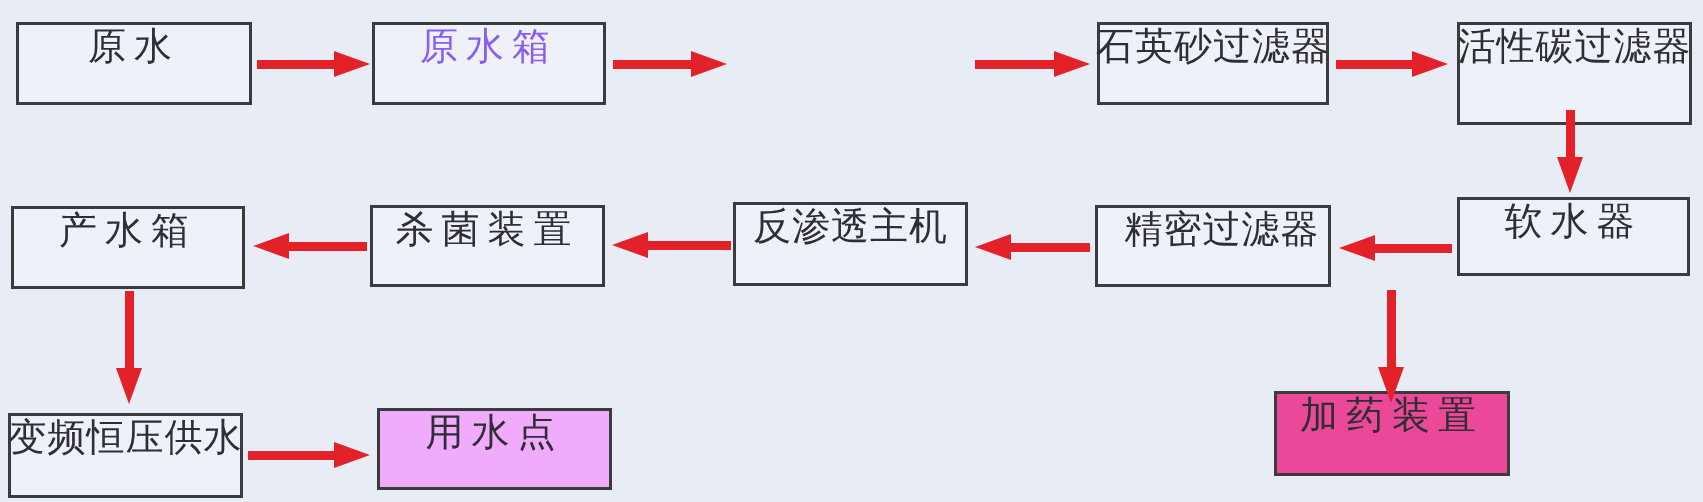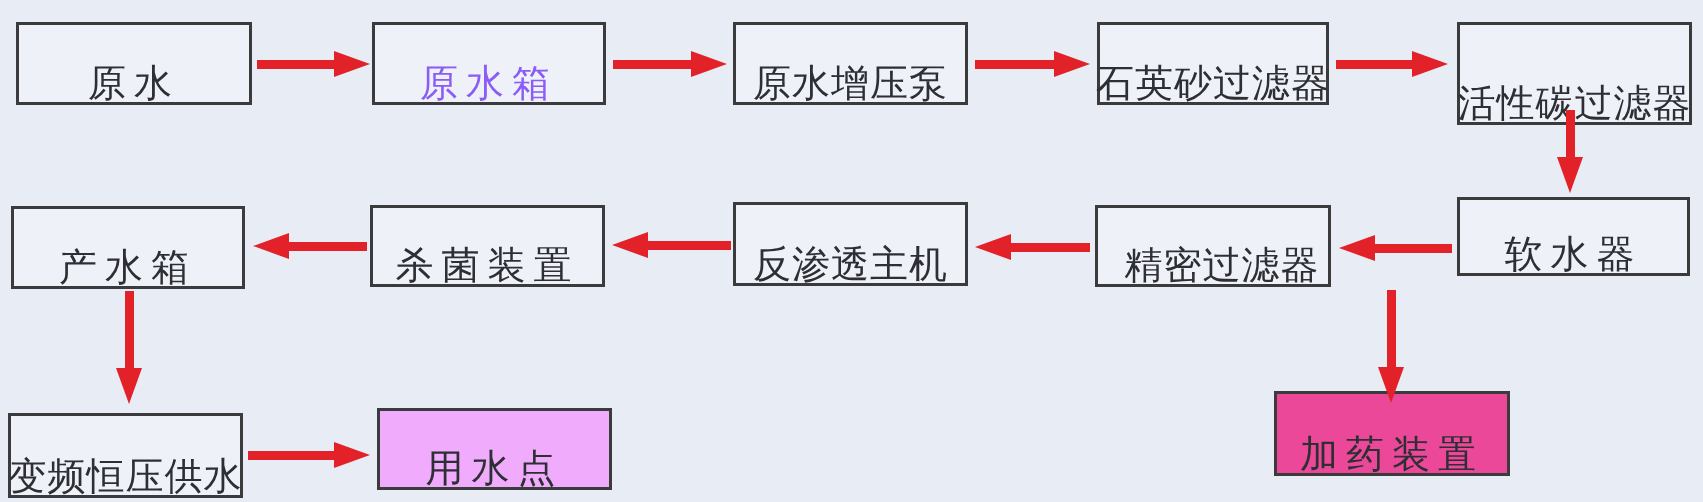--- a/index.html
+++ b/index.html
@@ -10,21 +10,21 @@
   .canvas {
     position: relative;
     width: 1703px;
     height: 502px;
     overflow: hidden;
   }
   .node {
     position: absolute;
     box-sizing: border-box;
     display: flex;
-    align-items: flex-end;
+    align-items: flex-start;
     justify-content: center;
     border-style: solid;
     border-width: 3px;
   }
   .node .label {
     font-size: 38px;
     font-weight: 400;
     white-space: nowrap;
     line-height: 1;
     padding-top: 2px;
@@ -40,23 +40,20 @@
 </style>
 </head>
 <body>
 
 <div class="canvas" id="canvas" style="background: rgb(232, 236, 245); width: 1703px; height: 502px;">
     <div class="node" style="left: 16px; top: 22px; width: 236px; height: 83px; background: rgb(238, 241, 248); border-color: rgb(59, 59, 62);">
       <span class="label" style="color: rgb(46, 47, 52); letter-spacing: 8px;">原水</span>
     </div>
     <div class="node" style="left: 372px; top: 22px; width: 234px; height: 83px; background: rgb(238, 241, 248); border-color: rgb(59, 59, 62);">
       <span class="label" style="color: #8b5cf6; letter-spacing: 8px;">原水箱</span>
-    </div>
-    <div class="node" style="left: 733px; top: 22px; width: 235px; height: 83px; background: rgb(238, 241, 248); border-color: rgb(59, 59, 62);">
-      <span class="label" style="color: rgb(46, 47, 52); letter-spacing: 1px;">原水增压泵</span>
     </div>
     <div class="node" style="left: 1097px; top: 22px; width: 232px; height: 83px; background: rgb(238, 241, 248); border-color: rgb(59, 59, 62);">
       <span class="label" style="color: rgb(46, 47, 52); letter-spacing: 1px;">石英砂过滤器</span>
     </div>
     <div class="node" style="left: 1457px; top: 22px; width: 235px; height: 103px; background: rgb(238, 241, 248); border-color: rgb(59, 59, 62);">
       <span class="label" style="color: rgb(46, 47, 52); letter-spacing: 1px;">活性碳过滤器</span>
     </div>
     <div class="node" style="left: 1457px; top: 197px; width: 233px; height: 79px; background: rgb(238, 241, 248); border-color: rgb(59, 59, 62);">
       <span class="label" style="color: rgb(46, 47, 52); letter-spacing: 8px;">软水器</span>
     </div>

